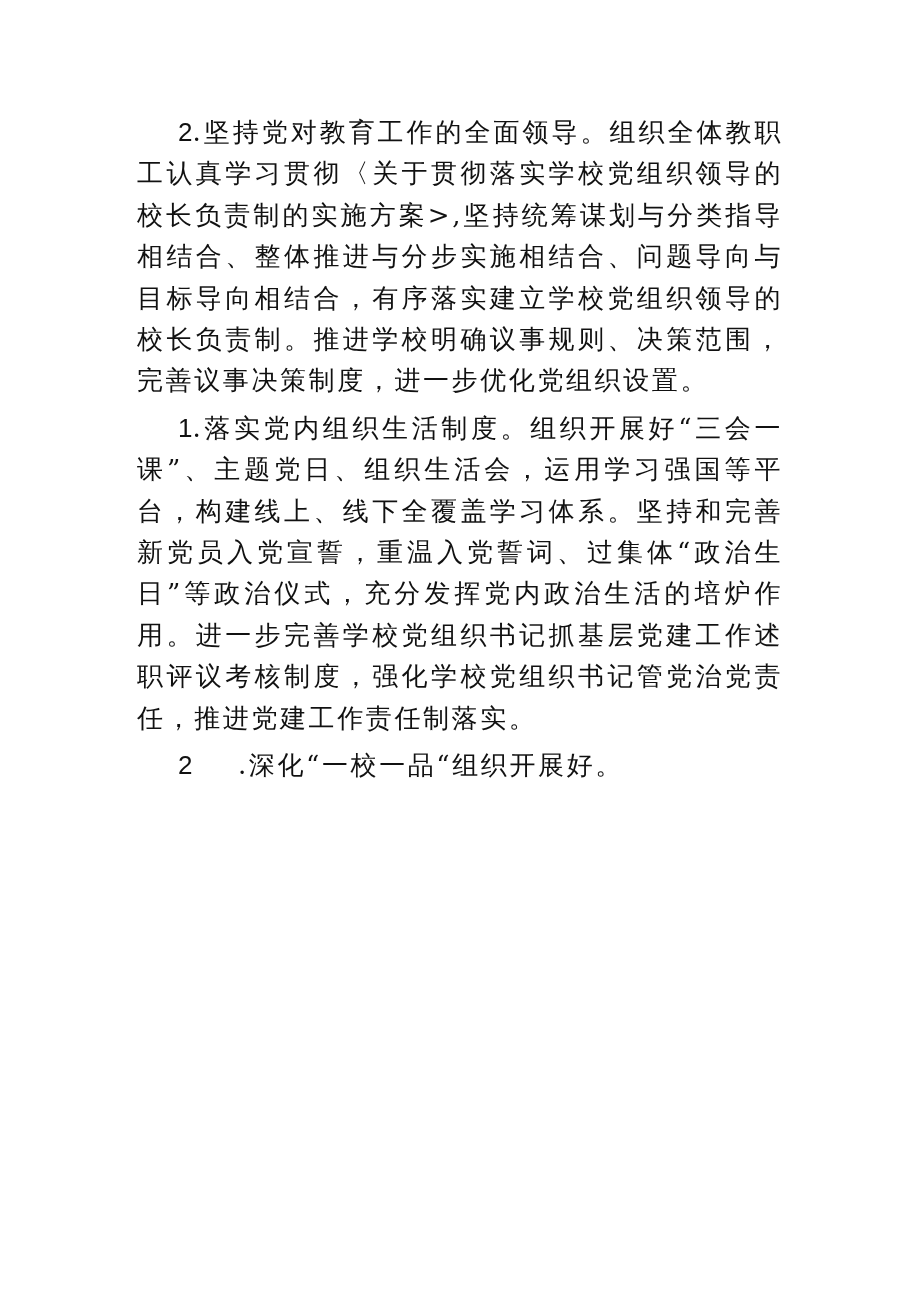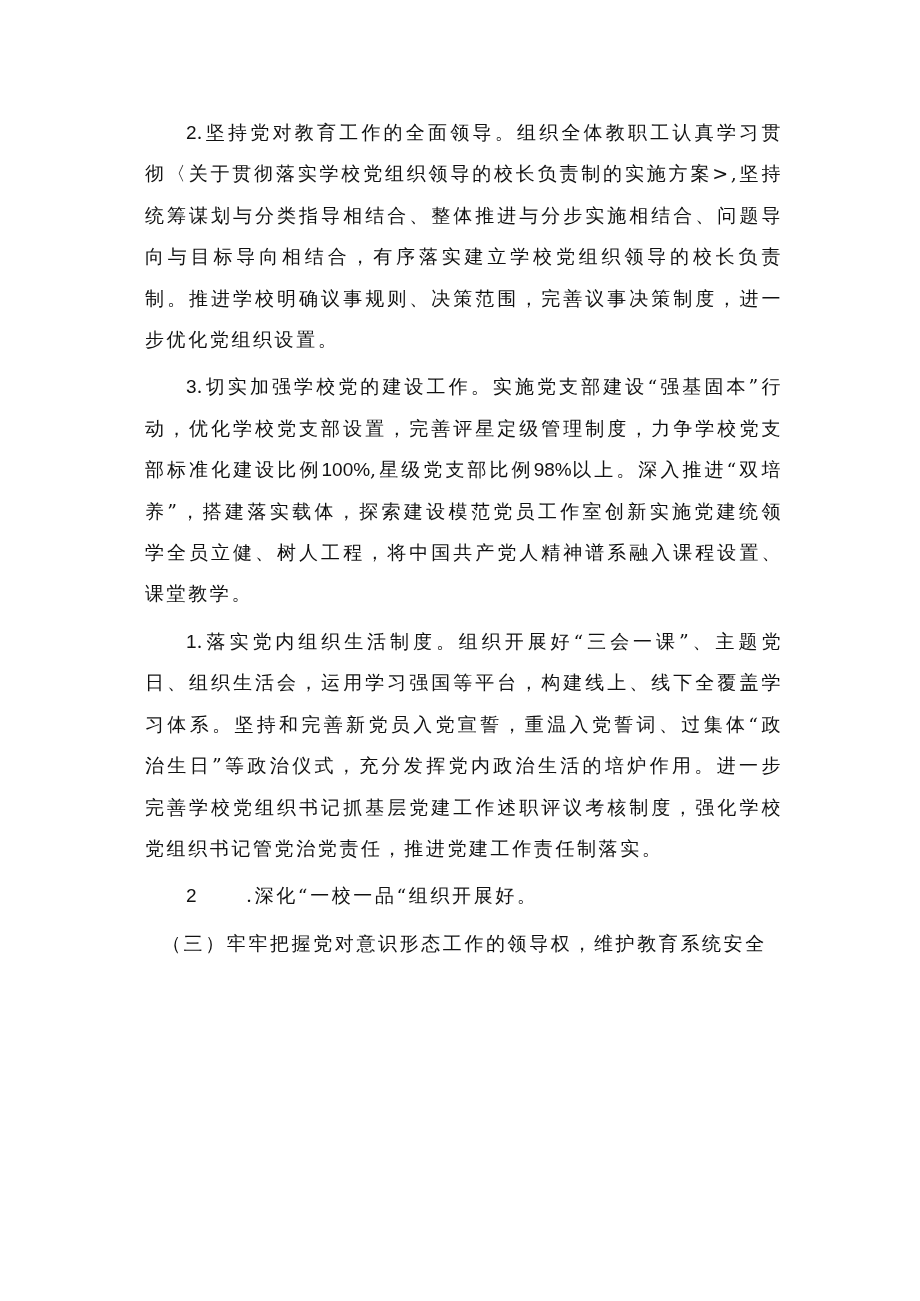--- a/index.html
+++ b/index.html
@@ -15,22 +15,22 @@
       font-family: "DejaVu Serif", "Liberation Serif", serif;
       color: #111111;
     }
     .page {
       position: absolute;
       left: 137px;
       top: 112px;
       width: 646px;
     }
     .para {
-      margin: 0 0 6px 8px;
-      font-size: 19px;
+      margin: 0 0 6px 0;
+      font-size: 26px;
       line-height: 41.4px;
       text-align: justify;
       text-align-last: left;
       letter-spacing: 2.6px;
       word-break: break-all;
     }
     .indent {
       text-indent: 41px;
     }
     .num {
@@ -50,22 +50,20 @@
       text-indent: 17px;
     }
   </style>
 </head>
 <body>
 
 <div class="page">
 
   <p class="para indent"><span class="num">2</span><span>.坚持党对教育工作的全面领导。组织全体教职工认真学习贯彻〈关于贯彻落实学校党组织领导的校长负责制的实施方案&gt;,坚持统筹谋划与分类指导相结合、整体推进与分步实施相结合、问题导向与目标导向相结合，有序落实建立学校党组织领导的校长负责制。推进学校明确议事规则、决策范围，完善议事决策制度，进一步优化党组织设置。</span></p>
 
-  <p class="para indent"><span class="num">3</span><span>.切实加强学校党的建设工作。实施党支部建设“强基固本”行动，优化学校党支部设置，完善评星定级管理制度，力争学校党支部标准化建设比例</span><span class="num">100%</span><span>,星级党支部比例</span><span class="num">98%</span><span>以上。深入推进“双培养”，搭建落实载体，探索建设模范党员工作室创新实施党建统领学全员立健、树人工程，将中国共产党人精神谱系融入课程设置、课堂教学。</span></p>
 
 
   <p class="para indent"><span class="num">1</span><span>.落实党内组织生活制度。组织开展好“三会一课”、主题党日、组织生活会，运用学习强国等平台，构建线上、线下全覆盖学习体系。坚持和完善新党员入党宣誓，重温入党誓词、过集体“政治生日”等政治仪式，充分发挥党内政治生活的培炉作用。进一步完善学校党组织书记抓基层党建工作述职评议考核制度，强化学校党组织书记管党治党责任，推进党建工作责任制落实。</span></p>
 
   <p class="para indent"><span class="item2-num">2</span><span>.深化“一校一品“组织开展好。</span></p>
 
-  <p class="para last-heading"><span>（三）牢牢把握党对意识形态工作的领导权，维护教育系统安全</span></p>
 
 </div>
 
 </body></html>

